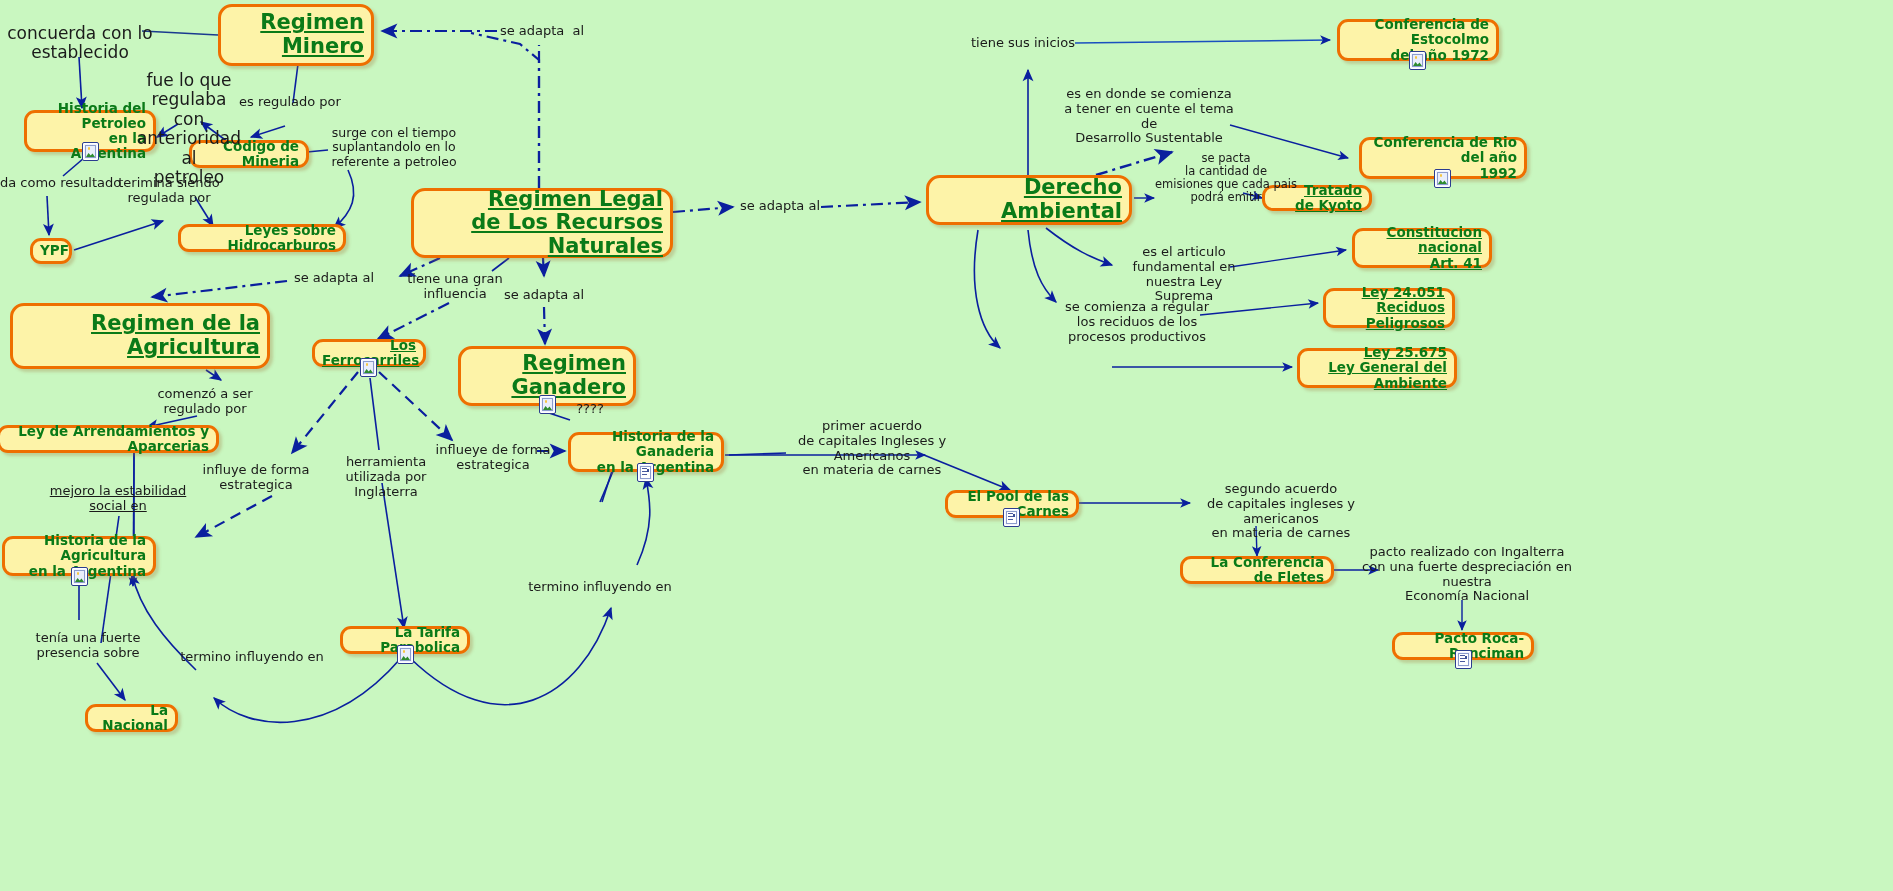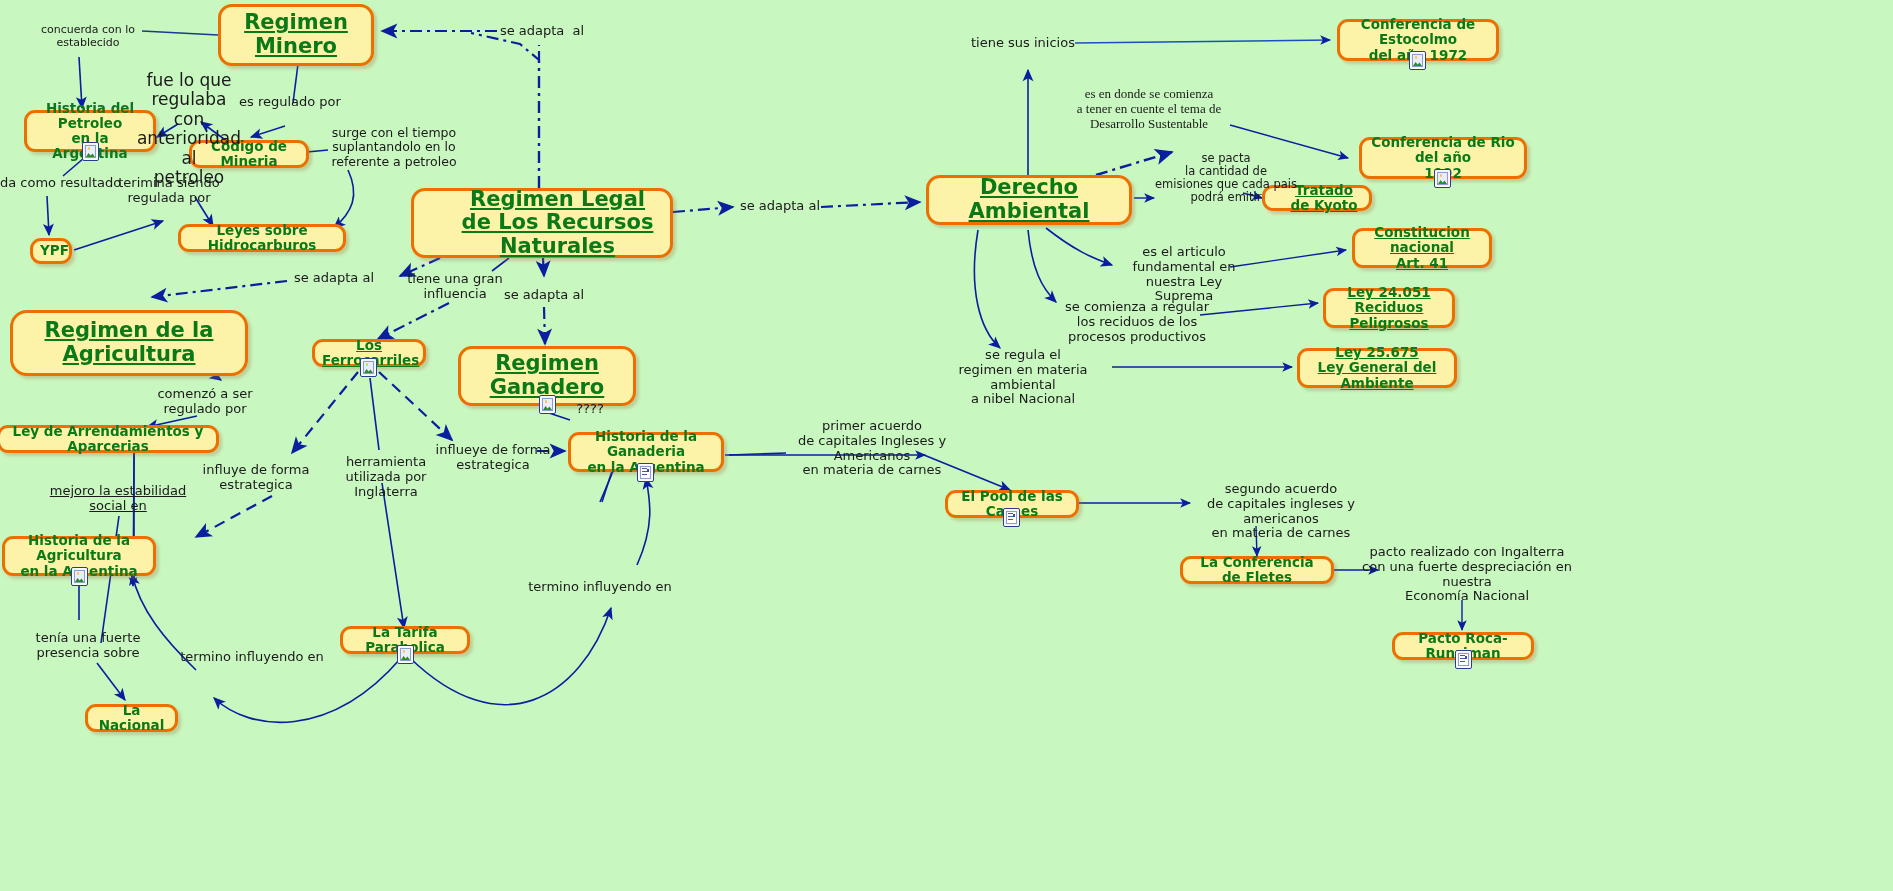--- a/index.html
+++ b/index.html
@@ -34,21 +34,21 @@
     box-shadow: 3px 3px 3px rgba(160,120,60,0.30);
     color: #0a7a18;
     font-weight: bold;
     text-align: center;
     display: flex;
     align-items: center;
     justify-content: center;
     line-height: 1.12;
     padding: 2px 7px;
   }
-  .node .label { display: block; width: 100%; }
+  .node .label { display: block; width: 100%; text-align: right; }
   .node.big {
     font-size: 21px;
     text-decoration: underline;
     color: #0a7a18;
     border-radius: 14px;
   }
   .node.small { font-size: 13.5px; }
   .node.small.ul { text-decoration: underline; }
   
   .res-icon {
@@ -240,21 +240,21 @@
 
   <div class="node small" style="left:178px; top:224px; width:168px; height:28px;">
     <span class="label">Leyes sobre Hidrocarburos</span>
   </div>
 
   <div class="node big" style="left:411px; top:188px; width:262px; height:70px;padding-left:38px;">
     <span class="label" style="white-space:pre-line;">Regimen Legal de Los Recursos
 Naturales</span>
   </div>
 
-  <div class="node big" style="left:10px; top:310px; width:238px; height:66px;border-radius:17px;">
+  <div class="node big" style="left:10px; top:303px; width:260px; height:66px;">
     <span class="label">Regimen de la Agricultura</span>
   </div>
 
   <div class="node small ul" style="left:312px; top:339px; width:114px; height:28px;">
     <span class="label">Los Ferrocarriles</span>
   </div>
   <div class="res-icon" style="left:360px; top:358px;">
       <span class="pic"></span>
     </div>
 
@@ -346,21 +346,21 @@
   <div class="node small ul" style="left:1323px; top:288px; width:132px; height:40px;">
     <span class="label" style="white-space:pre-line;">Ley 24.051
 Reciduos Peligrosos</span>
   </div>
 
   <div class="node small ul" style="left:1297px; top:348px; width:160px; height:40px;">
     <span class="label" style="white-space:pre-line;">Ley 25.675
 Ley General del Ambiente</span>
   </div>
 
-  <div class="link-text" style="left: 14px; top: 24px; width: 148px; font-size: 11px; white-space: pre-line;">concuerda con lo
+  <div class="link-text" style="left: 6px; top: 24px; width: 148px; font-size: 17px; white-space: pre-line;">concuerda con lo
 establecido</div>
 
   <div class="link-text" style="left: 133px; top: 71px; width: 112px; font-size: 17px; white-space: pre-line;">fue lo que regulaba
 con anterioridad al
 petroleo</div>
 
   <div class="link-text" style="left:239px; top:95px; width:100px; font-size:13px;">es regulado por</div>
 
   <div class="link-text" style="left: 329px; top: 126px; width: 130px; font-size: 12.5px; white-space: pre-line;">surge con el tiempo
 suplantandolo en lo
@@ -413,34 +413,31 @@
   <div class="link-text" style="left: 1186px; top: 482px; width: 190px; font-size: 13px; white-space: pre-line;">segundo acuerdo
 de capitales ingleses y americanos
 en materia de carnes</div>
 
   <div class="link-text" style="left: 1340px; top: 545px; width: 254px; font-size: 13px; white-space: pre-line;">pacto realizado con Ingalterra
 con una fuerte despreciación en nuestra
 Economía Nacional</div>
 
   <div class="link-text" style="left:968px; top:36px; width:110px; font-size:13px;">tiene sus inicios</div>
 
-  <div class="link-text" style="left: 1060px; top: 87px; width: 178px; font-size: 13px; white-space: pre-line; font-family: Liberation Serif, serif;">es en donde se comienza
+  <div class="link-text" style="left: 1060px; top: 87px; width: 178px; font-size: 13px; white-space: pre-line;">es en donde se comienza
 a tener en cuente el tema de
 Desarrollo Sustentable</div>
 
   <div class="link-text" style="left: 1118px; top: 245px; width: 132px; font-size: 13px; white-space: pre-line;">es el articulo
 fundamental en
 nuestra Ley Suprema</div>
 
   <div class="link-text" style="left: 1153px; top: 152px; width: 146px; font-size: 11.5px; white-space: pre-line;">se pacta
 la cantidad de
 emisiones que cada pais
 podrá emitir</div>
 
   <div class="link-text" style="left: 1062px; top: 300px; width: 150px; font-size: 13px; white-space: pre-line;">se comienza a regular
 los reciduos de los
 procesos productivos</div>
 
-  <div class="link-text" style="left: 930px; top: 348px; width: 186px; font-size: 13px; white-space: pre-line;">se regula el
-regimen en materia ambiental
-a nibel Nacional</div>
 
 </div>
 
 </body></html>

